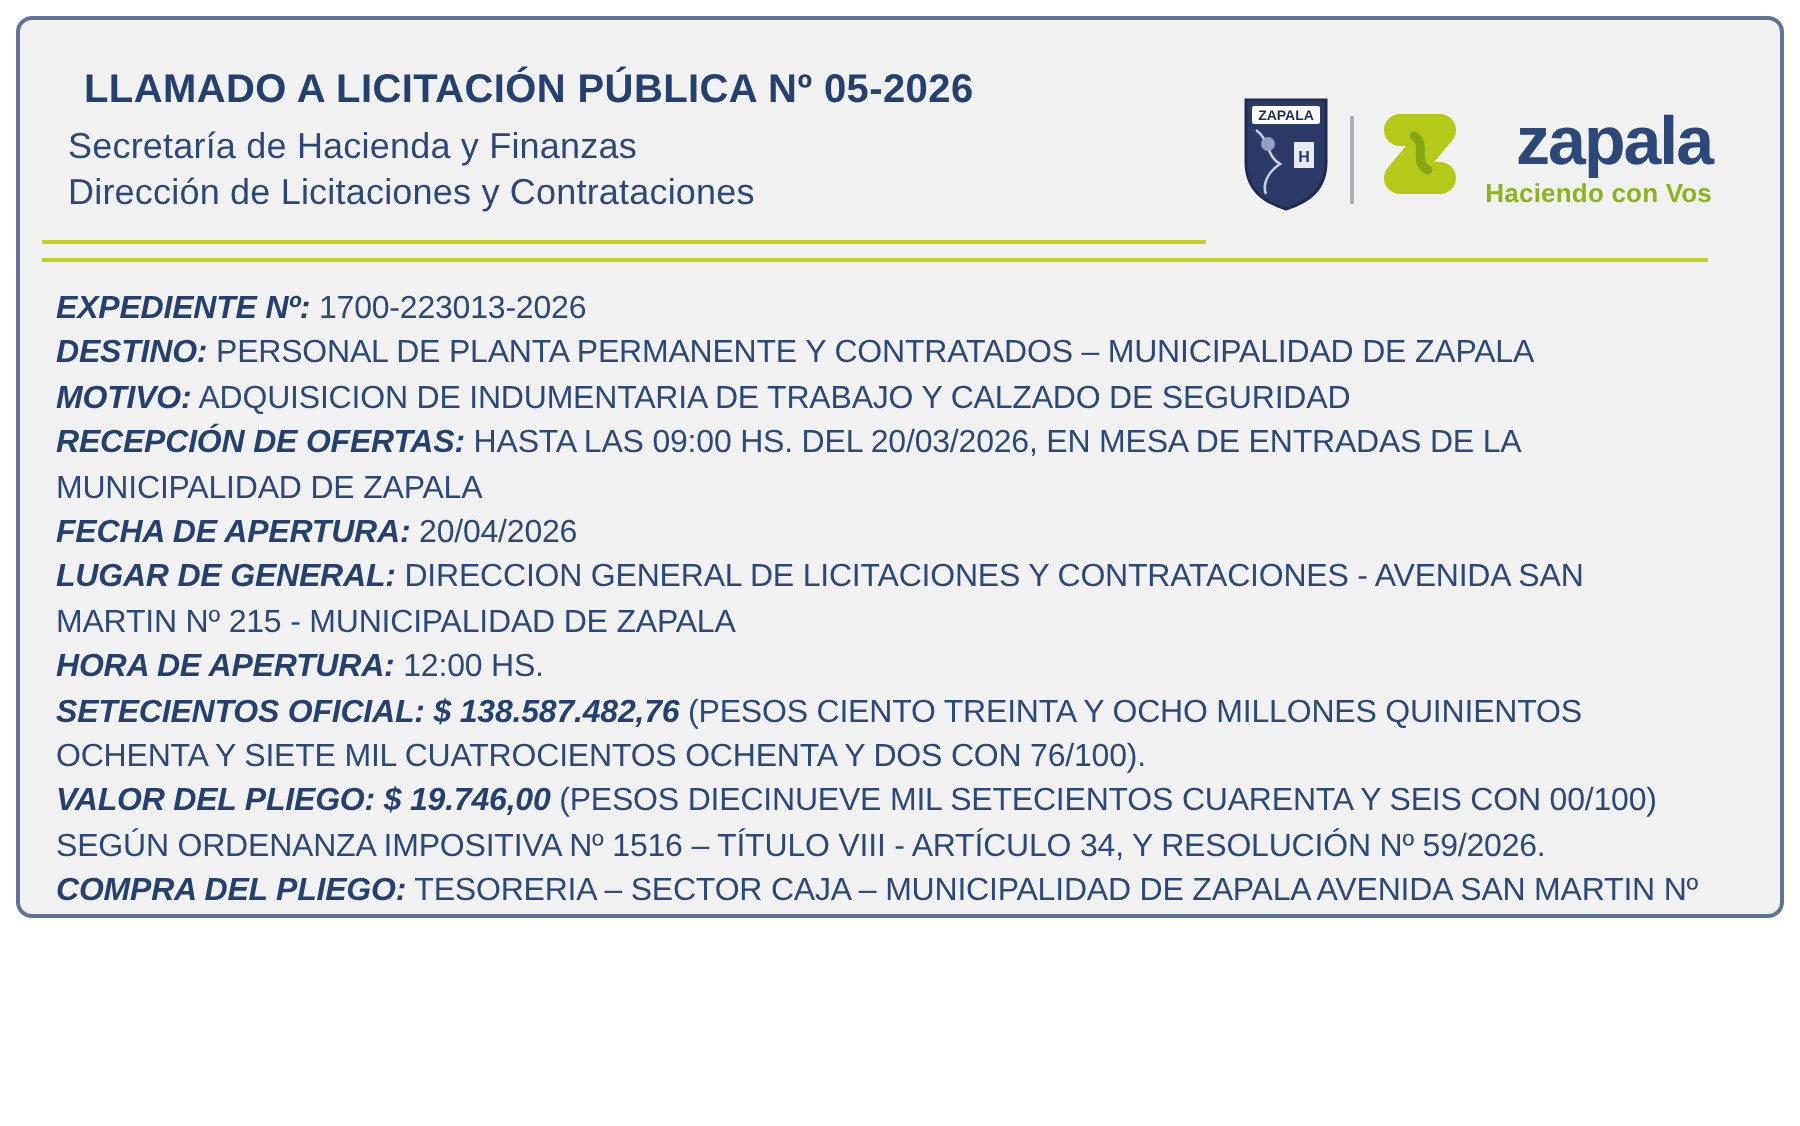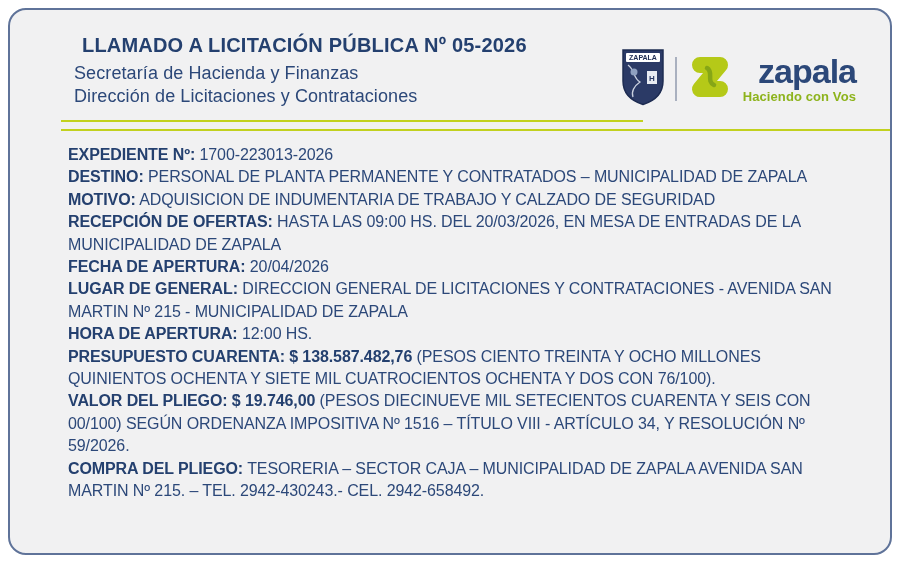--- a/index.html
+++ b/index.html
@@ -9,26 +9,25 @@
     background: #ffffff;
     overflow: hidden;
     font-family: "Liberation Sans", sans-serif;
   }
   .card {
     box-sizing: border-box;
     position: absolute;
     left: 8px;
     top: 8px;
     width: 884px;
-    height: 547px;
+    height: 451px;
     background: var(--card-bg, #f1f1f2);
     border: 2px solid var(--card-border, #5f7399);
-    border-radius: 18px;
+    border-radius: 8px;
     overflow: hidden;
-    padding-left: 40px;
   }
   .header {
     position: relative;
     padding: 23px 36px 0 24px;
   }
   .title {
     margin: 0 0 5px 8px;
     font-size: 20px;
     font-weight: bold;
     color: var(--navy-dark, #24406f);
@@ -88,20 +87,21 @@
     padding: 13px 40px 0 18px;
     font-size: 16px;
     line-height: 22.4px;
     color: var(--navy, #2c4879);
     letter-spacing: -0.1px;
   }
   .entry { margin: 0; }
   .entry strong {
     color: var(--navy-dark, #24406f);
     font-weight: bold;
+    font-style: italic;
   }
 </style>
 </head>
 <body>
 
 <div class="card">
 
   <div class="header">
     <div>
       <h1 class="title">LLAMADO A LICITACIÓN PÚBLICA Nº 05-2026</h1>
@@ -141,18 +141,18 @@
   </div>
 
   <div class="body">
       <p class="entry"><strong>EXPEDIENTE Nº:</strong><span> 1700-223013-2026</span></p>
       <p class="entry"><strong>DESTINO:</strong><span> PERSONAL DE PLANTA PERMANENTE Y CONTRATADOS – MUNICIPALIDAD DE ZAPALA</span></p>
       <p class="entry"><strong>MOTIVO:</strong><span> ADQUISICION DE INDUMENTARIA DE TRABAJO Y CALZADO DE SEGURIDAD</span></p>
       <p class="entry"><strong>RECEPCIÓN DE OFERTAS:</strong><span> HASTA LAS 09:00 HS. DEL 20/03/2026, EN MESA DE ENTRADAS DE LA MUNICIPALIDAD DE ZAPALA</span></p>
       <p class="entry"><strong>FECHA DE APERTURA:</strong><span> 20/04/2026</span></p>
       <p class="entry"><strong>LUGAR DE GENERAL:</strong><span> DIRECCION GENERAL DE LICITACIONES Y CONTRATACIONES - AVENIDA SAN MARTIN Nº 215 - MUNICIPALIDAD DE ZAPALA</span></p>
       <p class="entry"><strong>HORA DE APERTURA:</strong><span> 12:00 HS.</span></p>
-      <p class="entry"><strong>PRESUPUESTO CUARENTA: $ 138.587.482,76</strong><span> (PESOS CIENTO TREINTA Y OCHO MILLONES QUINIENTOS OCHENTA Y SIETE MIL CUATROCIENTOS OCHENTA Y DOS CON 76/100).</span></p>
+      <p class="entry"><strong>SETECIENTOS OFICIAL: $ 138.587.482,76</strong><span> (PESOS CIENTO TREINTA Y OCHO MILLONES QUINIENTOS OCHENTA Y SIETE MIL CUATROCIENTOS OCHENTA Y DOS CON 76/100).</span></p>
       <p class="entry"><strong>VALOR DEL PLIEGO: $ 19.746,00</strong><span> (PESOS DIECINUEVE MIL SETECIENTOS CUARENTA Y SEIS CON 00/100) SEGÚN ORDENANZA IMPOSITIVA Nº 1516 – TÍTULO VIII - ARTÍCULO 34, Y RESOLUCIÓN Nº 59/2026.</span></p>
       <p class="entry"><strong>COMPRA DEL PLIEGO:</strong><span> TESORERIA – SECTOR CAJA – MUNICIPALIDAD DE ZAPALA AVENIDA SAN MARTIN Nº 215. – TEL. 2942-430243.- CEL. 2942-658492.</span></p>
     </div>
 
 </div>
 
 </body></html>

